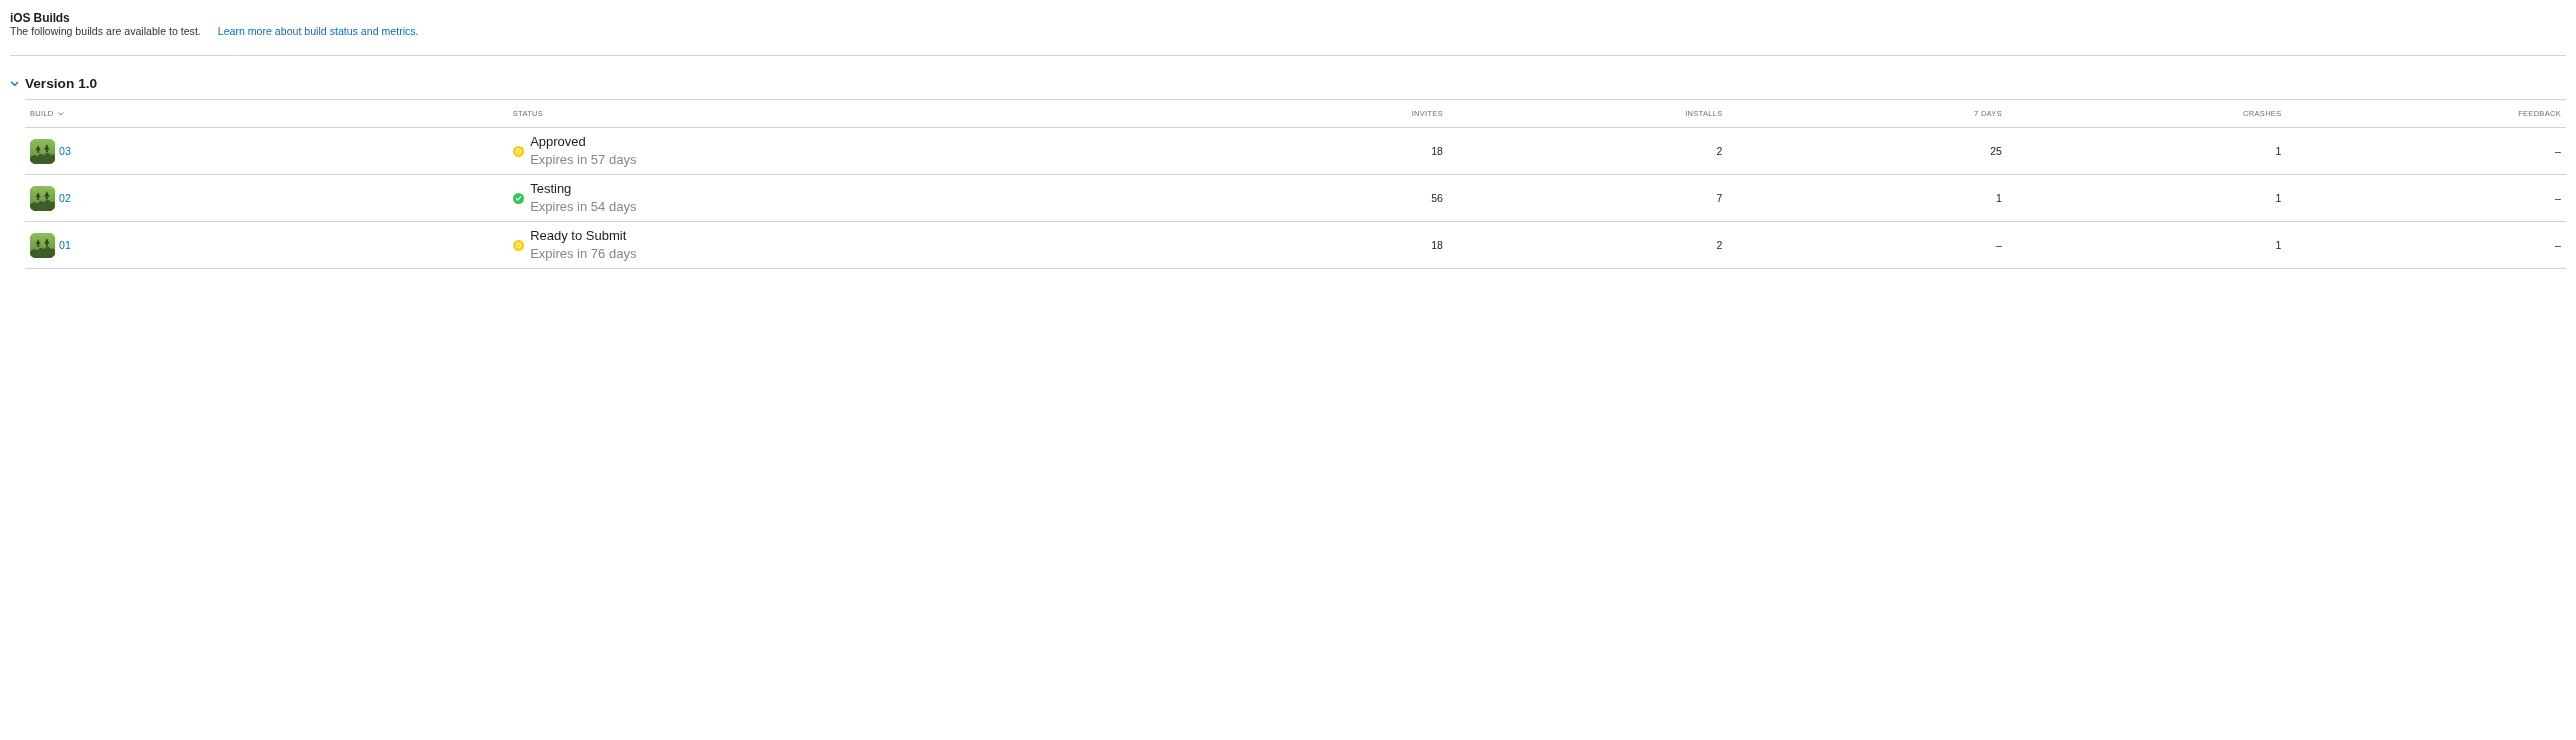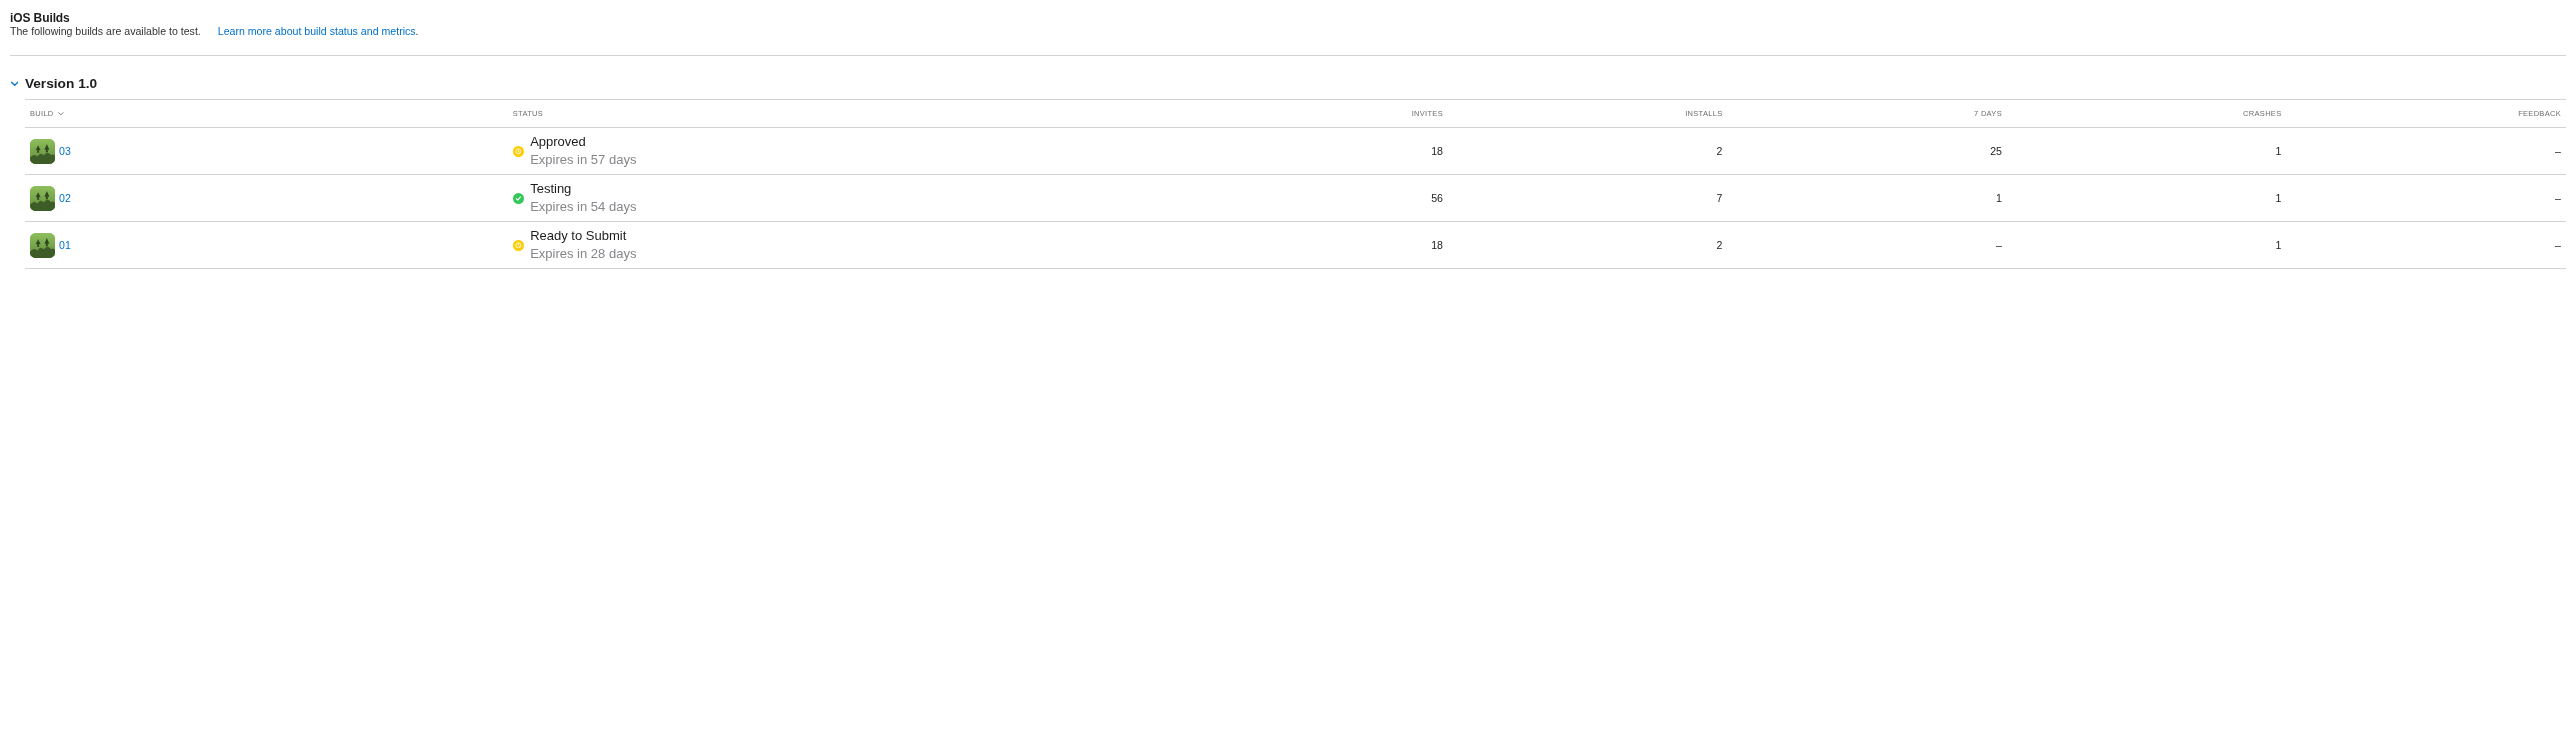--- a/index.html
+++ b/index.html
@@ -263,21 +263,21 @@
           <td>
             <div class="status-cell">
               <span class="status-badge yellow">
                 <svg viewBox="0 0 16 16" width="6.8" height="6.8">
                   <circle cx="8" cy="8" r="6" fill="none" stroke="#fff" stroke-width="2"></circle>
                   <path d="M8 5 L8 8.5 L10.5 10" fill="none" stroke="#fff" stroke-width="2" stroke-linecap="round"></path>
                 </svg>
               </span>
               <div class="status-text-block">
                 <div class="status-label">Ready to Submit</div>
-                <div class="status-sub">Expires in 28 days</div>
+                <div class="status-sub">Expires in 76 days</div>
               </div>
             </div>
           </td>
           <td class="num">18</td>
           <td class="num">2</td>
           <td class="num">–</td>
           <td class="num">1</td>
           <td class="num">–</td>
         </tr>
       </tbody>

